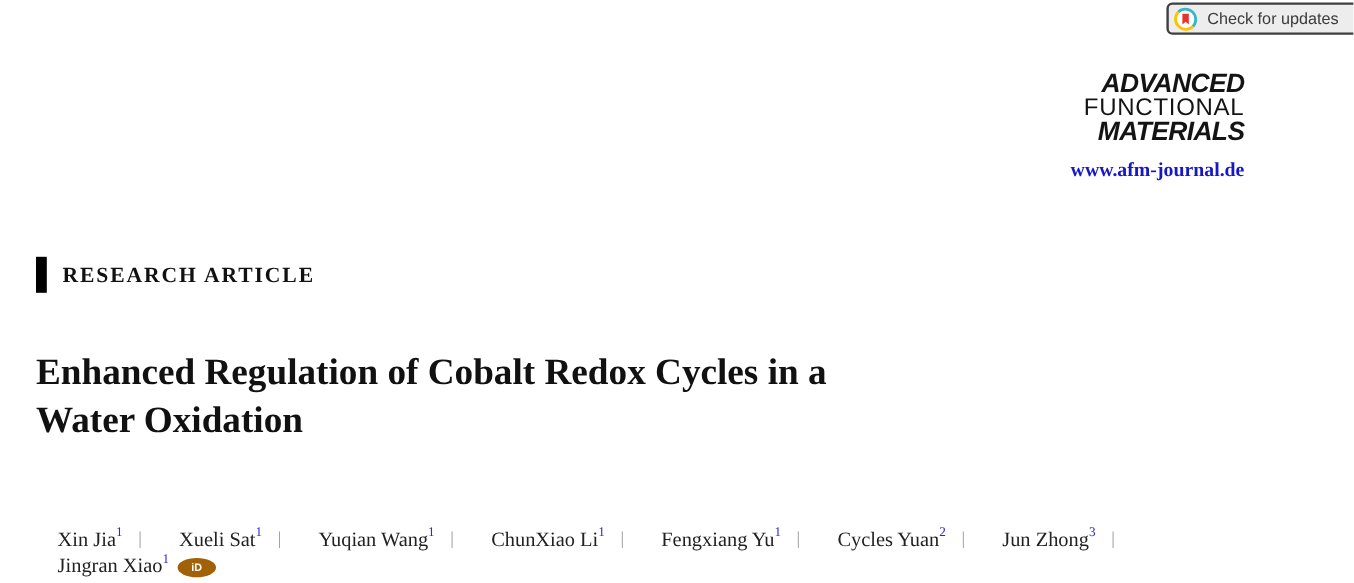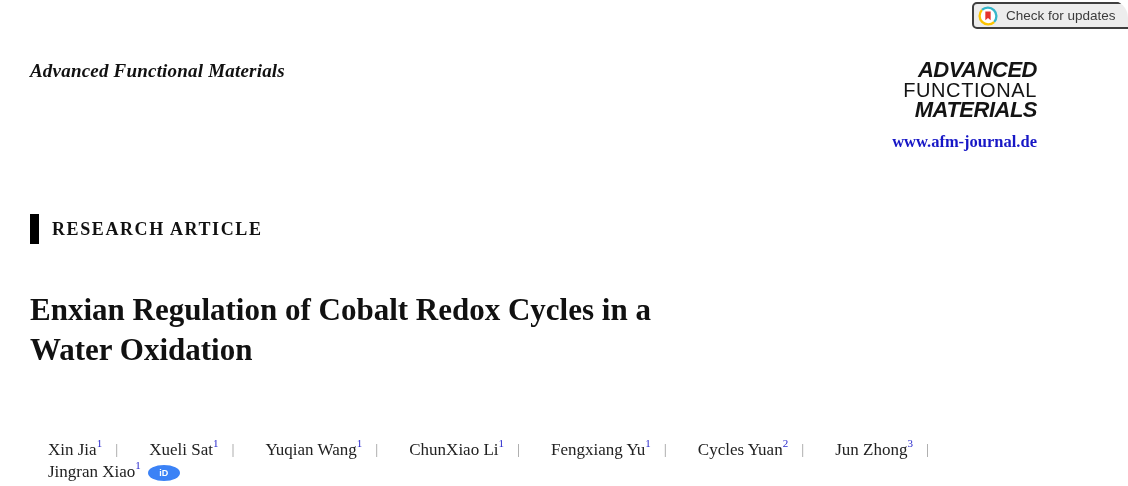--- a/index.html
+++ b/index.html
@@ -1,18 +1,18 @@
 <!DOCTYPE html>
 <html><head>
 <meta charset="utf-8">
 <style>
   html,body { margin:0; padding:0; background:#ffffff; }
   .page {
     position:relative; width:1128px; height:486px; background:#ffffff;
-    font-family:"Liberation Serif", serif; color:#1a1a1a; overflow:hidden;border-radius:18px;
+    font-family:"Liberation Serif", serif; color:#1a1a1a; overflow:hidden;
   }
 
   
   .badge {
     position:absolute; top:2px; left:972px; width:160px; height:27px;
     background:#ededed; border:2px solid #3f3f3f; border-radius:5px;
     display:flex; align-items:center; gap:8px; padding:0 8px 0 4px;
     box-sizing:border-box; cursor:pointer;
   }
   .badge-label {
@@ -57,58 +57,57 @@
   .title span { display:block; white-space:nowrap; }
 
   
   .authors { position:absolute; left:30px; top:439px; font-size:17px; color:#222; }
   .author-line { line-height:22px; white-space:nowrap; display:flex; align-items:center; }
   .author-name { color:#222;margin-left:18px; }
   .author sup { color:#2929cc; font-size:11px; line-height:0; position:relative; top:-1px; }
   .sep { color:#999; margin:0 13px; font-size:15px; position:relative; top:-1px; }
   .orcid {
     display:inline-flex; align-items:center; justify-content:center;
-    width:32px; height:16px; border-radius:50%; background:#3b82f6;
+    width:32px; height:16px; border-radius:50%; background:#a16207;
     color:#ffffff; font-family:"Liberation Sans", sans-serif;
     font-size:9px; font-weight:700; margin-left:7px; cursor:pointer;
     position:relative; top:1px;
   }
 </style>
 </head>
 <body>
 
 <div class="page">
 
   <div class="badge">
     <svg class="crossmark" viewBox="0 0 24 24">
       <circle cx="12" cy="12" r="10.3" fill="#ffffff"></circle>
       <path d="M 4.72 4.72 A 10.3 10.3 0 0 1 19.28 19.28" fill="none" stroke="#35b6ca" stroke-width="2.8"></path>
       <path d="M 19.28 19.28 A 10.3 10.3 0 0 1 4.72 4.72" fill="none" stroke="#fdc500" stroke-width="2.8"></path>
       <path d="M 8.8 6.6 h 6.4 v 10.6 l -3.2 -2.7 l -3.2 2.7 z" fill="#e6342c"></path>
     </svg>
     <span class="badge-label">Check for updates</span>
   </div>
 
-  <div class="journal-name">Advanced Functional Materials</div>
 
   <div class="logo">
     <div class="logo-strong">ADVANCED</div>
     <div class="logo-light">FUNCTIONAL</div>
     <div class="logo-strong">MATERIALS</div>
   </div>
 
   <a class="website" href="#">www.afm-journal.de</a>
 
   <div class="section">
     <div class="section-bar"></div>
     <div class="section-label">RESEARCH ARTICLE</div>
   </div>
 
   <h1 class="title">
-    <span>Enxian Regulation of Cobalt Redox Cycles in a</span>
+    <span>Enhanced Regulation of Cobalt Redox Cycles in a</span>
     <span>Water Oxidation</span>
   </h1>
 
   <div class="authors">
     <div class="author-line">
       <span class="author"><span class="author-name">Xin Jia</span><sup>1</sup></span>
       <span class="sep">|</span>
       <span class="author"><span class="author-name">Xueli Sat</span><sup>1</sup></span>
       <span class="sep">|</span>
       <span class="author"><span class="author-name">Yuqian Wang</span><sup>1</sup></span>

